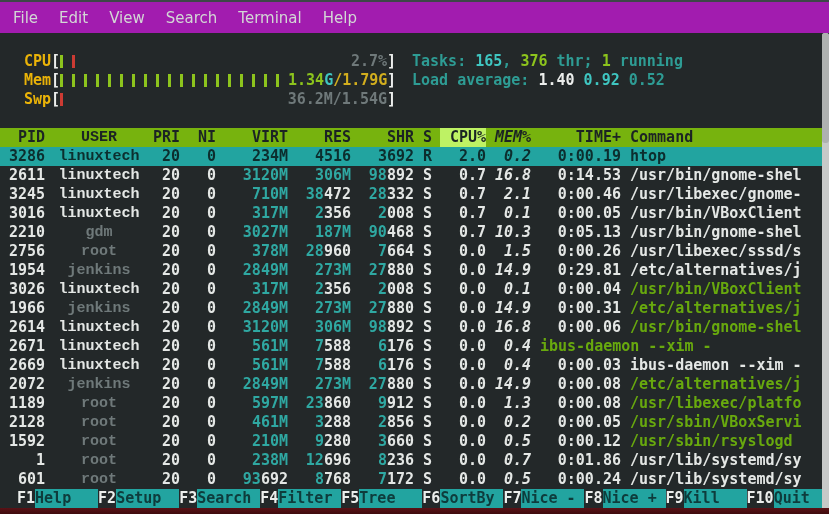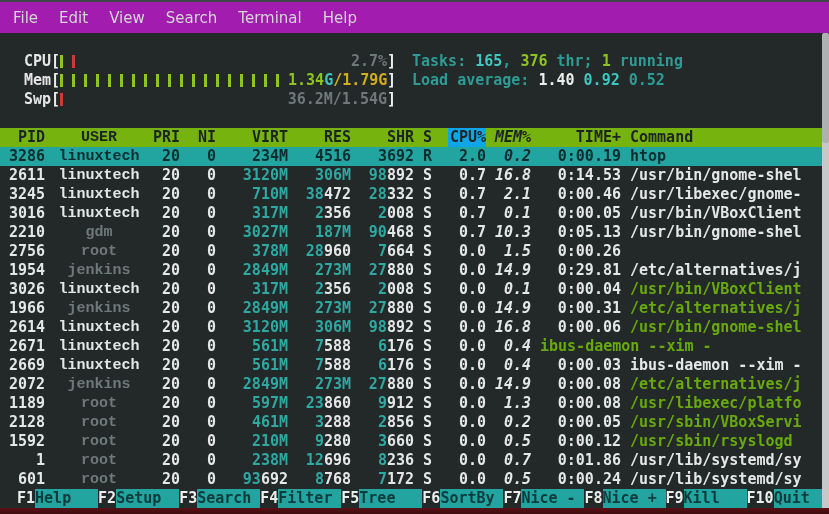--- a/index.html
+++ b/index.html
@@ -13,21 +13,21 @@
 
   
   .term{position:absolute;left:0;top:33px;width:822px;height:475px;
     font:bold 15px "DejaVu Sans Mono","Liberation Mono",monospace;line-height:19px;
     color:#e4e7e5;padding-top:19px;box-sizing:border-box;}
   .line{height:19px;white-space:pre;display:flex;align-items:center;}
 
   
   .hdr-block{margin-bottom:19px;}
   .meter{display:flex;width:372px;margin-left:24px;flex:0 0 auto;align-items:center;}
-  .mlabel{width:27px;color:#e5e5e5;}
+  .mlabel{width:27px;color:#eab308;}
   .bracket{width:9px;color:#eceeec;}
   .minner{width:327px;display:flex;justify-content:space-between;align-items:center;overflow:hidden;}
   .ticks{display:flex;align-items:center;}
   .tick{display:inline-block;width:3px;height:13px;margin-right:9px;}
   .tick.green{background:#8dc41d;}
   .tick.red{background:#cc3b33;}
   .mtext{text-align:right;}
   .stats{margin-left:16px;}
   .mc-dim{color:#6f797a;}
   .mc-green{color:#8dc41d;}
@@ -46,21 +46,21 @@
   .res{width:63px;text-align:right;}
   .shr{width:63px;text-align:right;}
   .st{width:18px;text-align:right;}
   .cpu{width:54px;text-align:right;}
   .mem{width:45px;text-align:right;font-style:italic;}
   .time{width:90px;text-align:right;}
   .cmd{margin-left:9px;flex:1;text-align:left;}
 
   .thead{background:#77b30e;color:#1c2424;}
   .thead .c{color:#1c2424;}
-  .thead .hl{background:#0ea5e9;padding-left:2px;display:inline-block;}
+  .thead .hl{background:#bef264;padding-left:10px;display:inline-block;}
 
   .prow .hi{color:#2fa8a2;}
   .prow .lo{color:#e4e7e5;}
   .prow .user.dim{color:#6f797a;}
   .prow .cmd.green{color:#68a90e;}
   .prow.selected{background:#22a4a0;}
   .prow.selected .c,.prow.selected .hi,.prow.selected .lo{color:#0c2e2e;}
 
   
   .fbar{position:absolute;left:17px;bottom:0;width:822px;height:19px;display:flex;}
@@ -201,20 +201,21 @@
         <span class="c user dim">root</span>
         <span class="c pri">20</span>
         <span class="c ni">0</span>
         <span class="c virt"><span class="hi">378M</span><span class="lo"></span></span>
         <span class="c res"><span class="hi">28</span><span class="lo">960</span></span>
         <span class="c shr"><span class="hi">7</span><span class="lo">664</span></span>
         <span class="c st">S</span>
         <span class="c cpu">0.0</span>
         <span class="c mem">1.5</span>
         <span class="c time">0:00.26</span>
+        <span class="c cmd">/usr/libexec/sssd/s</span>
       </div>
         <div class="line prow">
         <span class="c pid">1954</span>
         <span class="c user dim">jenkins</span>
         <span class="c pri">20</span>
         <span class="c ni">0</span>
         <span class="c virt"><span class="hi">2849M</span><span class="lo"></span></span>
         <span class="c res"><span class="hi">273M</span><span class="lo"></span></span>
         <span class="c shr"><span class="hi">27</span><span class="lo">880</span></span>
         <span class="c st">S</span>

